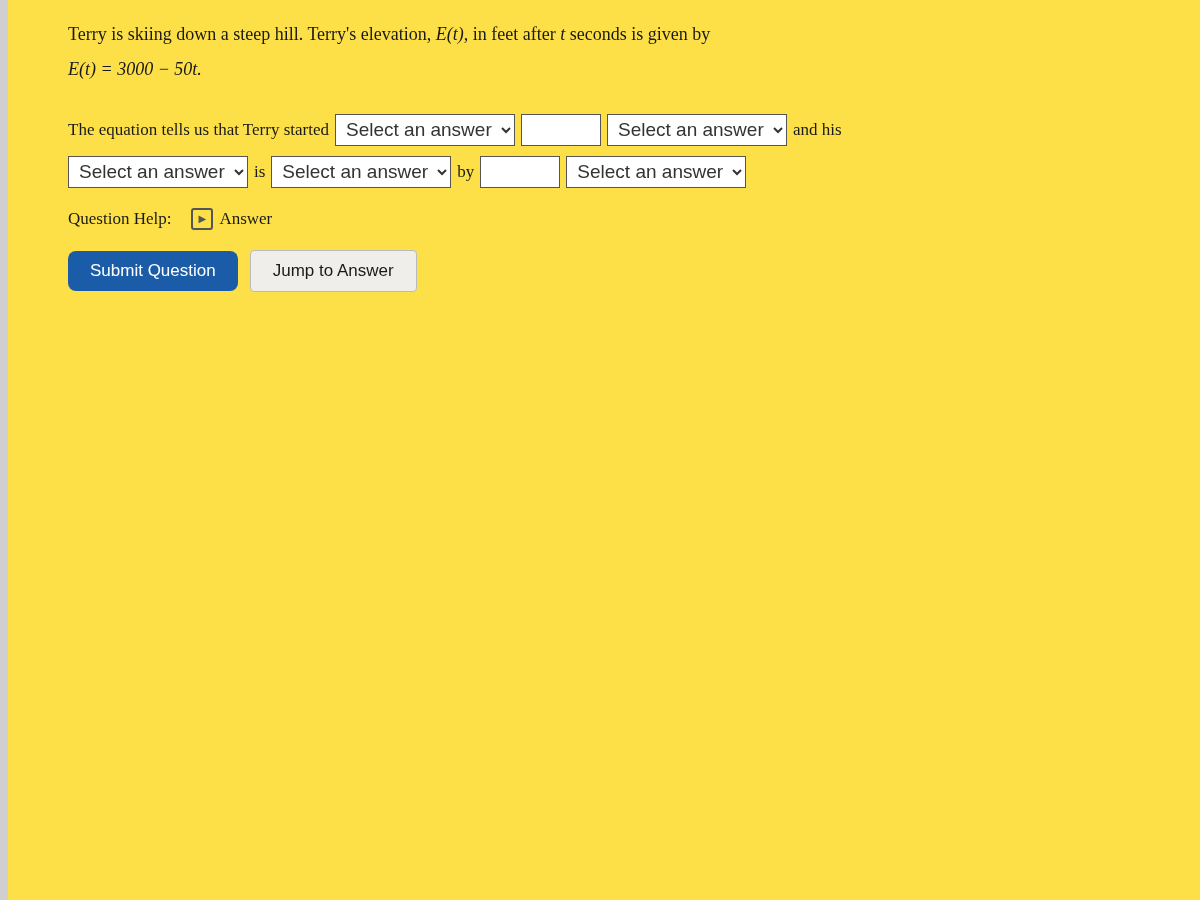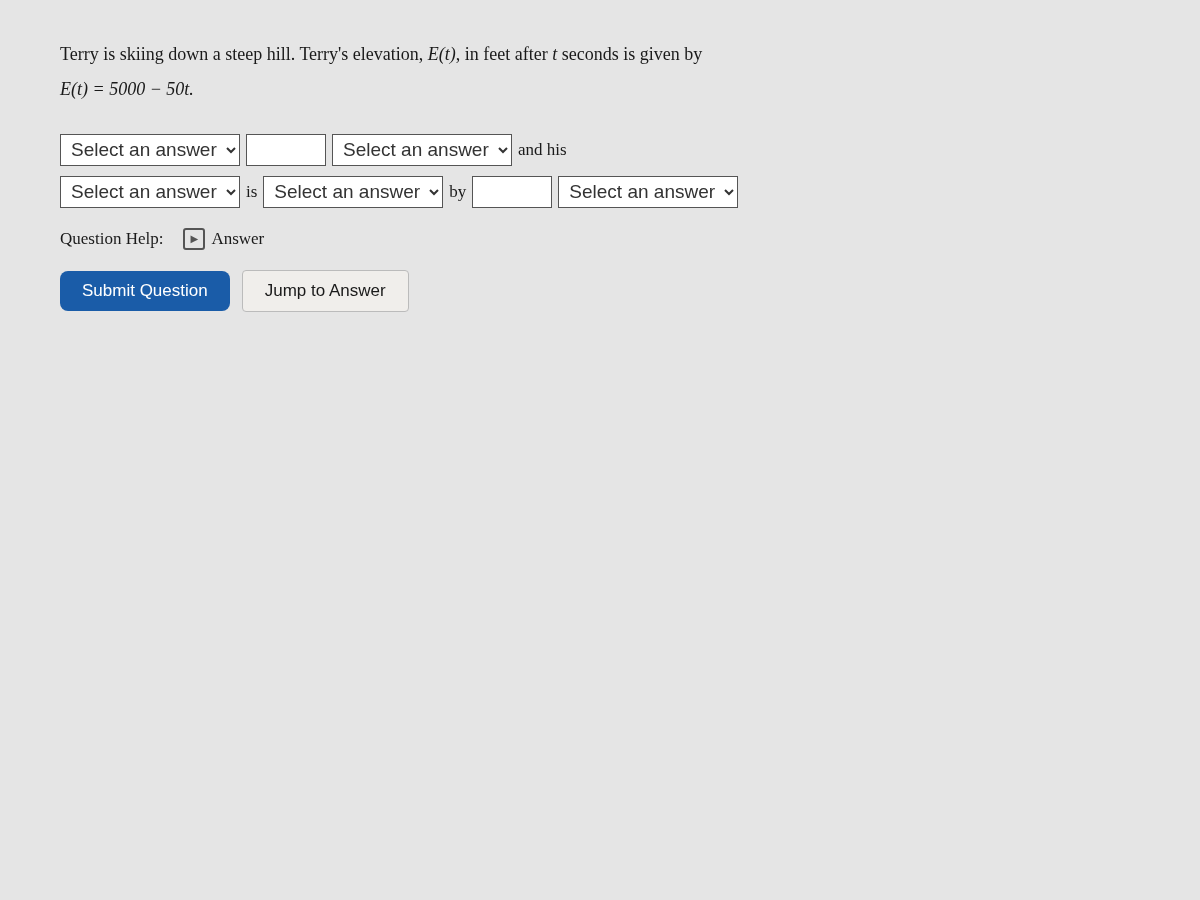--- a/index.html
+++ b/index.html
@@ -13,24 +13,25 @@
       font-family: Georgia, 'Times New Roman', serif;
       width: 1200px;
       height: 900px;
       overflow: hidden;
       display: flex;
       align-items: flex-start;
       justify-content: flex-start;
     }
 
     .main-container {
-      background-color: #e5e5e5;
+      background-color: #fde047;
       width: 100%;
       height: 100%;
-      padding: 40px 60px;
+      padding: 20px 60px;
+      margin-left: 8px;
     }
 
     .problem-text {
       font-size: 18px;
       color: #1a1a1a;
       line-height: 1.6;
       margin-bottom: 30px;
     }
 
     .equation-line {
@@ -144,25 +145,26 @@
 </head>
 <body>
 
 <div class="main-container">
 
   <div class="problem-text">
     <div class="equation-line">
       <span>Terry is skiing down a steep hill. Terry's elevation, </span><span class="math-formula">E(t)</span><span>, in feet after </span><em>t</em><span> seconds is given by</span>
     </div>
     <div class="equation-line">
-      <span class="math-formula">E(t) = 5000 − 50t.</span>
+      <span class="math-formula">E(t) = 3000 − 50t.</span>
     </div>
   </div>
 
   <div class="sentence-row">
+    <span>The equation tells us that Terry started</span>
     <select>
       <option>Select an answer</option>
       <option>at an elevation of</option>
       <option>at a rate of</option>
     </select>
     <input type="text" class="text-input" value="" style="">
     <select>
       <option>Select an answer</option>
       <option>feet</option>
       <option>feet per second</option>

